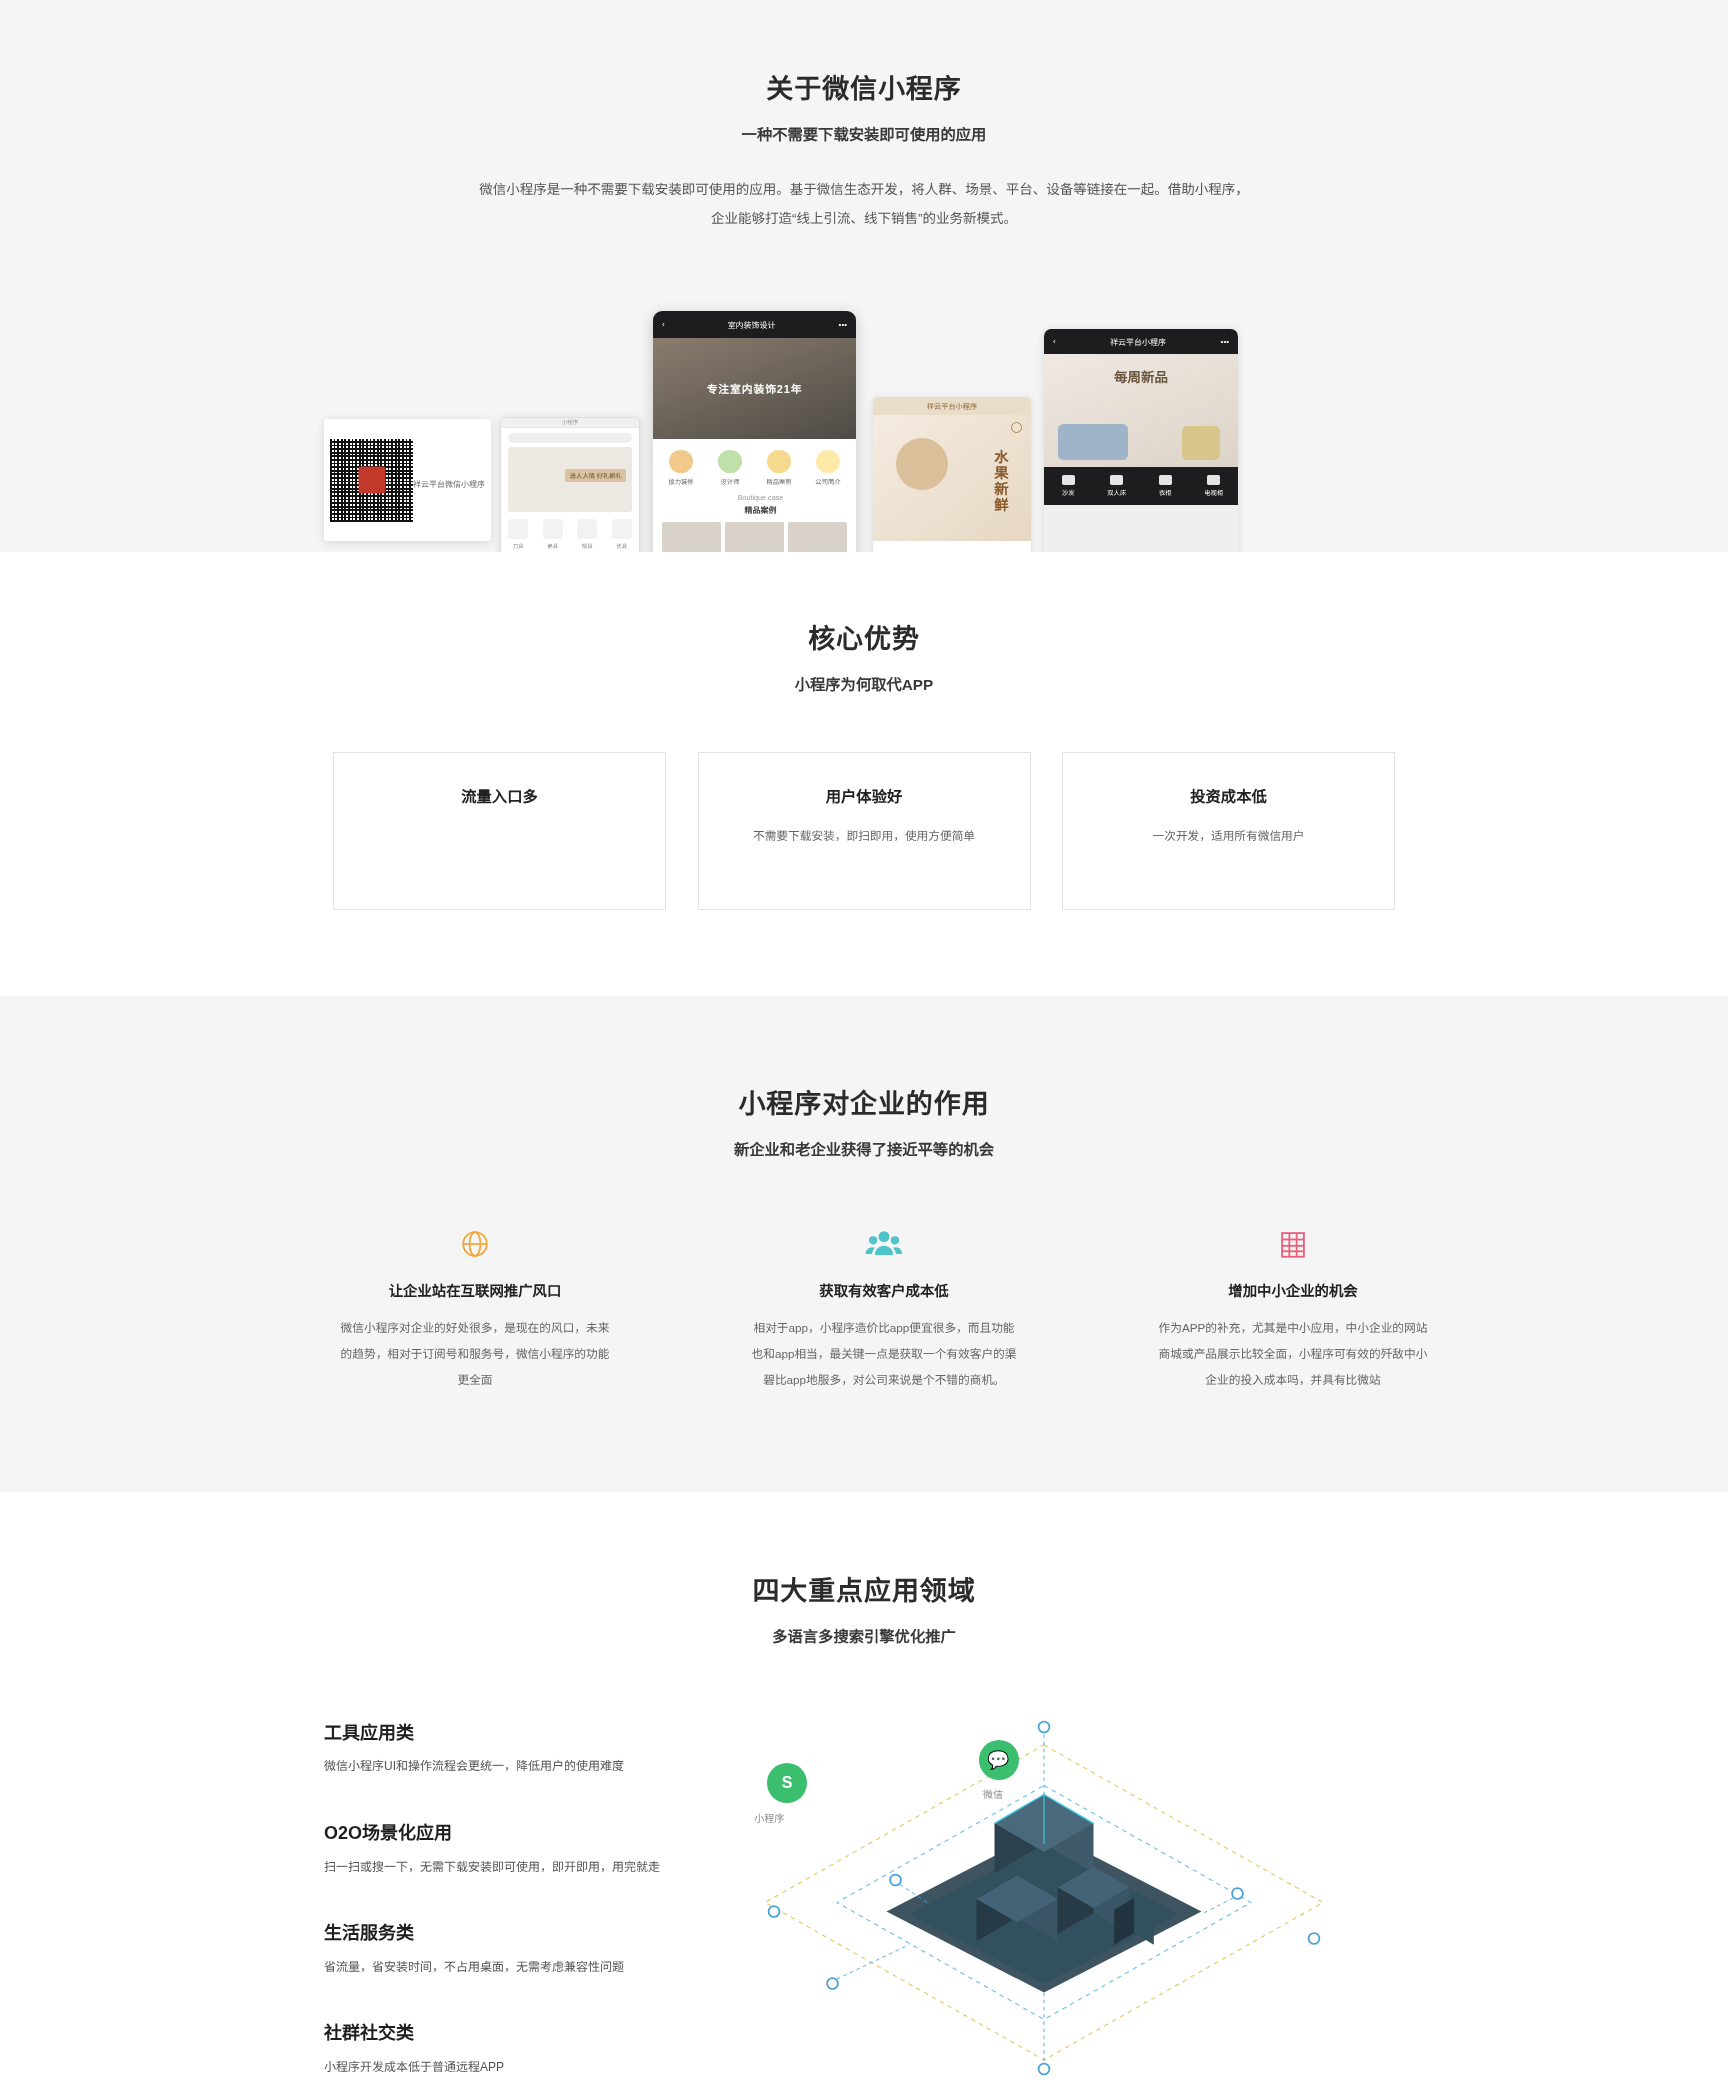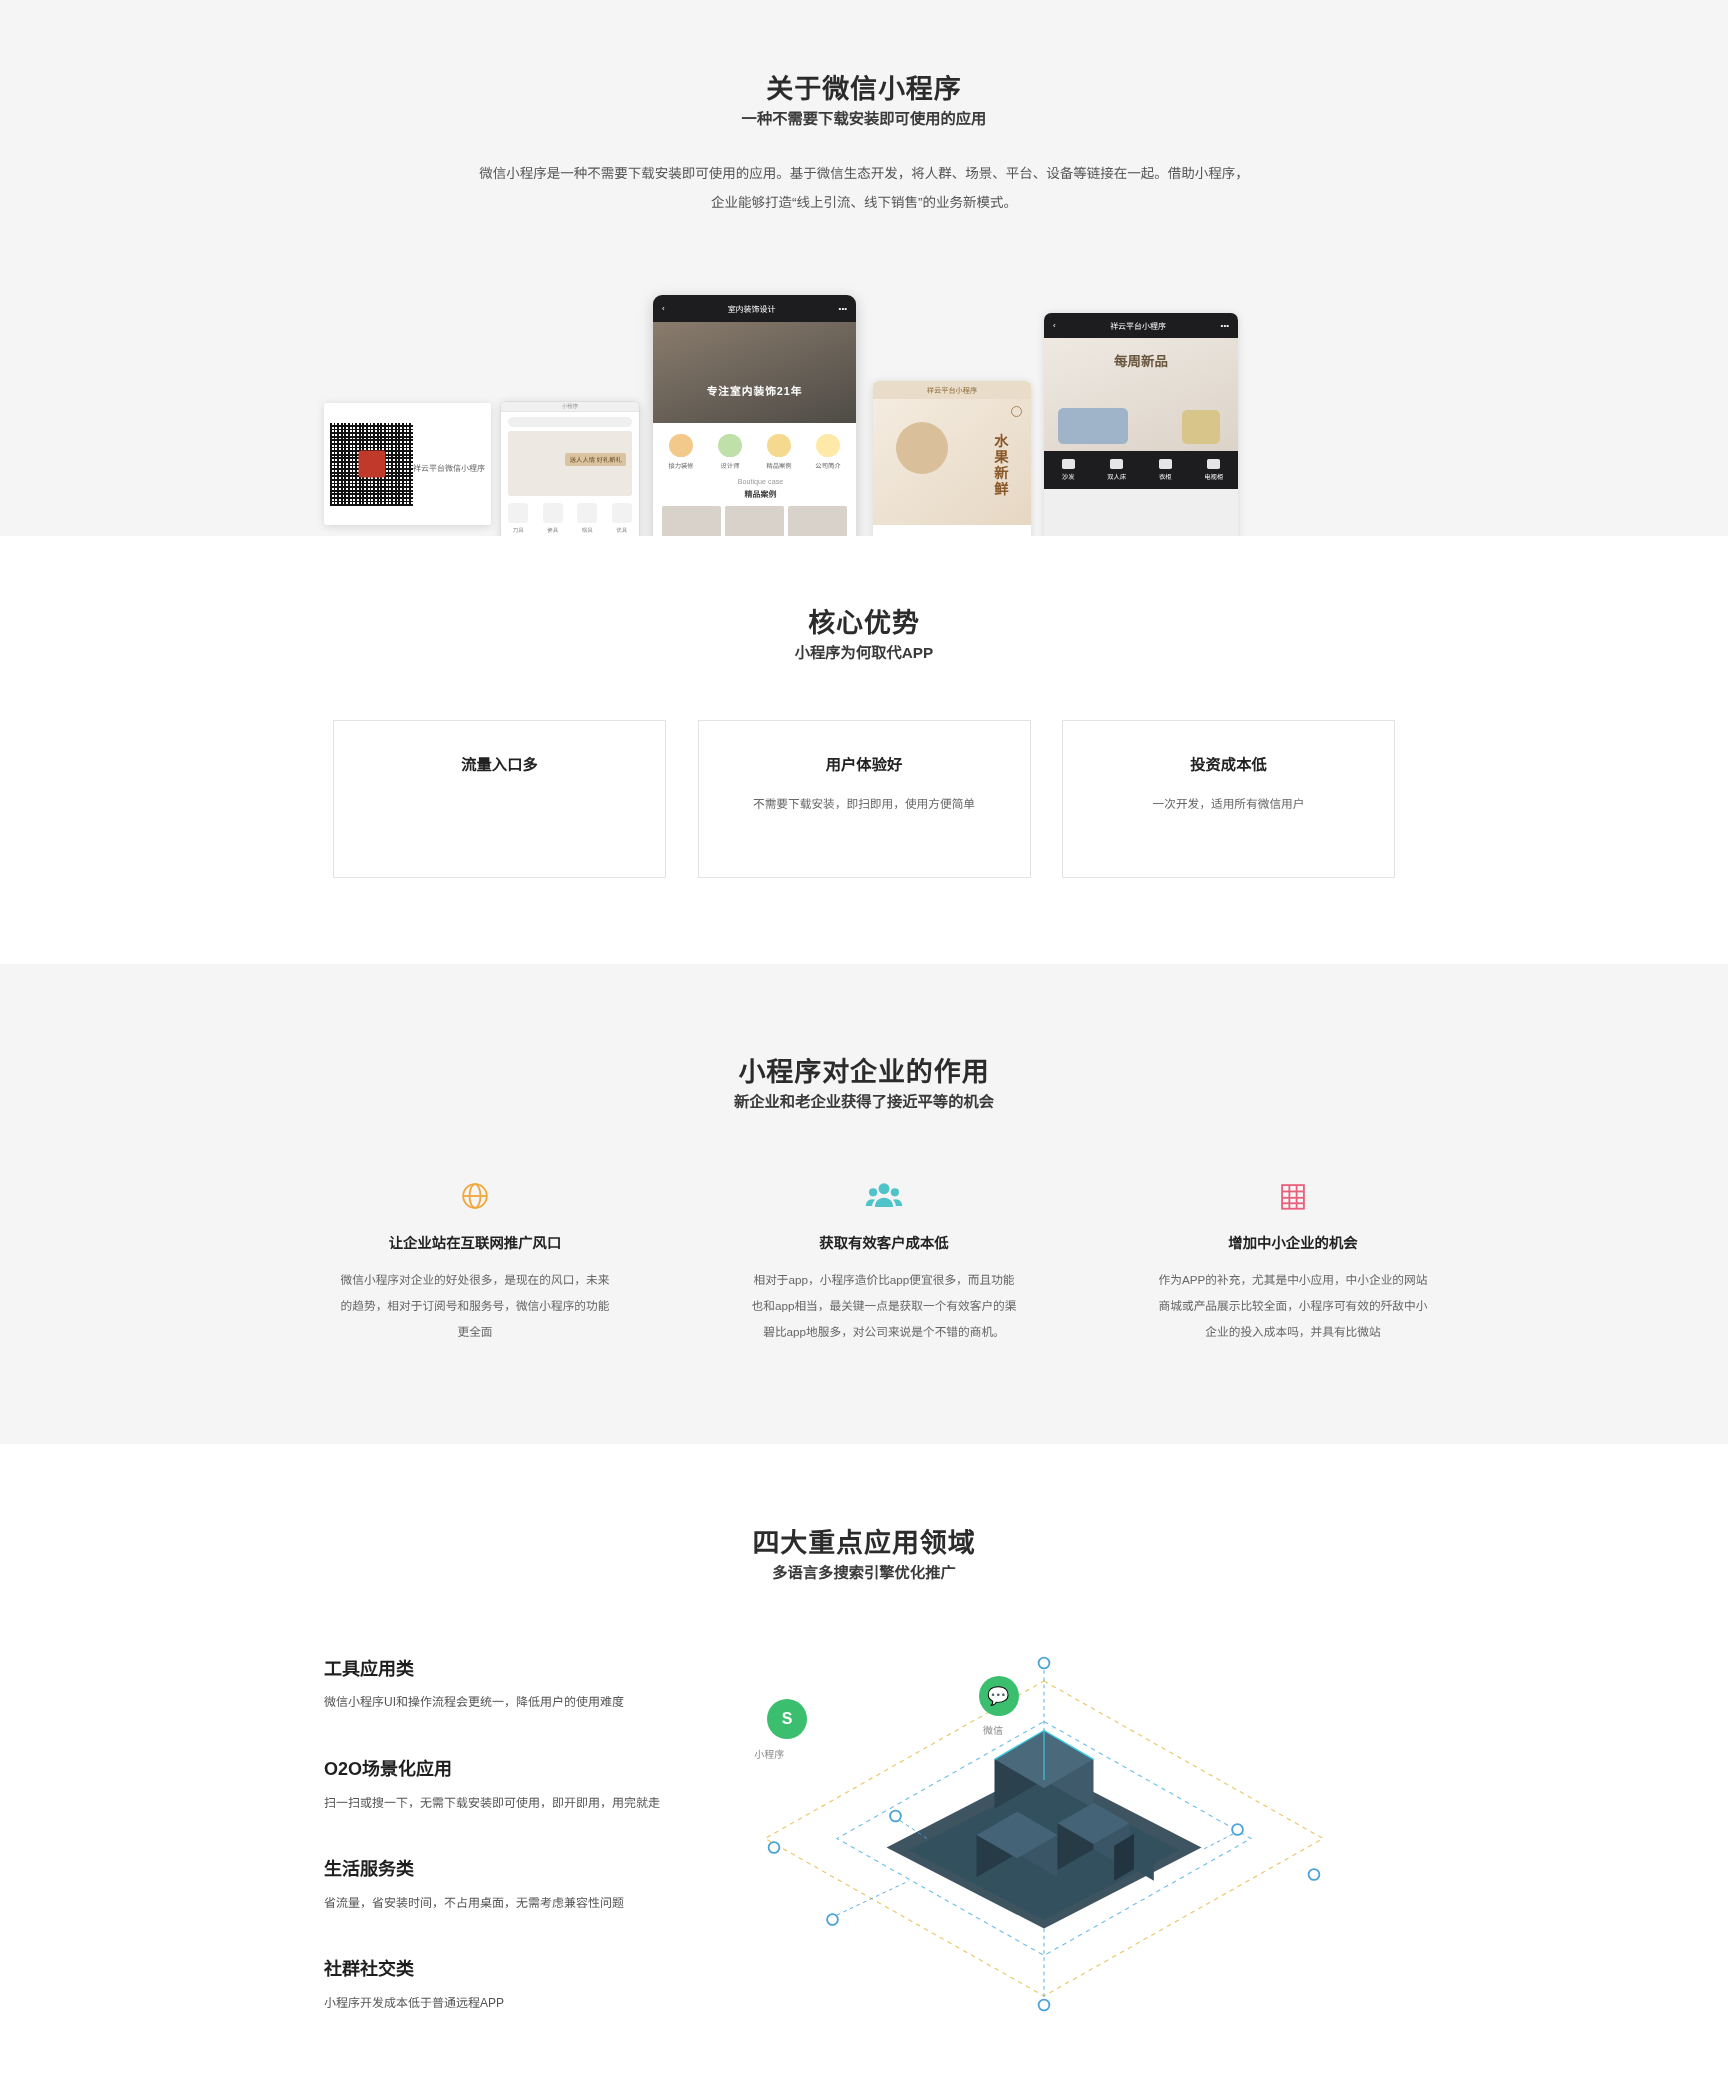--- a/index.html
+++ b/index.html
@@ -20,21 +20,21 @@
   .sec-title {
     font-size: 27px;
     font-weight: bold;
     color: #2b2b2b;
     letter-spacing: 0.9px;
   }
   .sec-sub {
     font-size: 15.3px;
     font-weight: bold;
     color: #3a3a3a;
-    margin-top: 0;
+    margin-top: 16px;
   }
   .sec-desc {
     font-size: 13.5px;
     color: #555;
     line-height: 29px;
     text-align: center;
     max-width: 846px;
     margin: 31px auto 4px;
   }
 
@@ -94,21 +94,21 @@
 
   
   .p-deco {
     left: 329px; bottom: -10.8px; width: 203px; height: 252px;
     background: #fff; border-radius: 9px; box-shadow: 0 3.6px 14.4px rgba(0,0,0,.18);
   }
   .p-deco .nav { height: 27px; background:#1d1d1f; color:#fff; display:flex;
                  align-items:center; justify-content:space-between; padding:0 9px; font-size:8px;}
   .p-deco .hero { height: 101px; background: linear-gradient(160deg,#8a7c6d,#4e4b46); position:relative;}
   .p-deco .hero .t{position:absolute;left:50%;top:50%;transform:translate(-50%,-50%);
-       color:#fff;font-size:10.8px;font-weight:bold;letter-spacing:0.9px; white-space:nowrap;margin-top:18px;}
+       color:#fff;font-size:10.8px;font-weight:bold;letter-spacing:0.9px; white-space:nowrap;}
   .p-deco .cats{display:flex;justify-content:space-around;padding:10.8px 3.6px 7.2px;}
   .p-deco .cats div{text-align:center;width:38px;}
   .p-deco .cats i{display:block;width:23.4px;height:23.4px;border-radius:50%;margin:0 auto;}
   .p-deco .cats span{font-size:6.3px;color:#666;display:block;margin-top:3.6px;}
   .p-deco .ttl{text-align:center;font-size:7.2px;color:#999;margin-left:12px;}
   .p-deco .ttl b{display:block;font-size:8px;color:#444;margin-top:1.8px;}
   .p-deco .grid{display:flex;gap:3.6px;padding:7.2px 9px 0;}
   .p-deco .grid i{flex:1;height:36px;background:#d8d2ca;border-radius:1.8px;}
 
   

